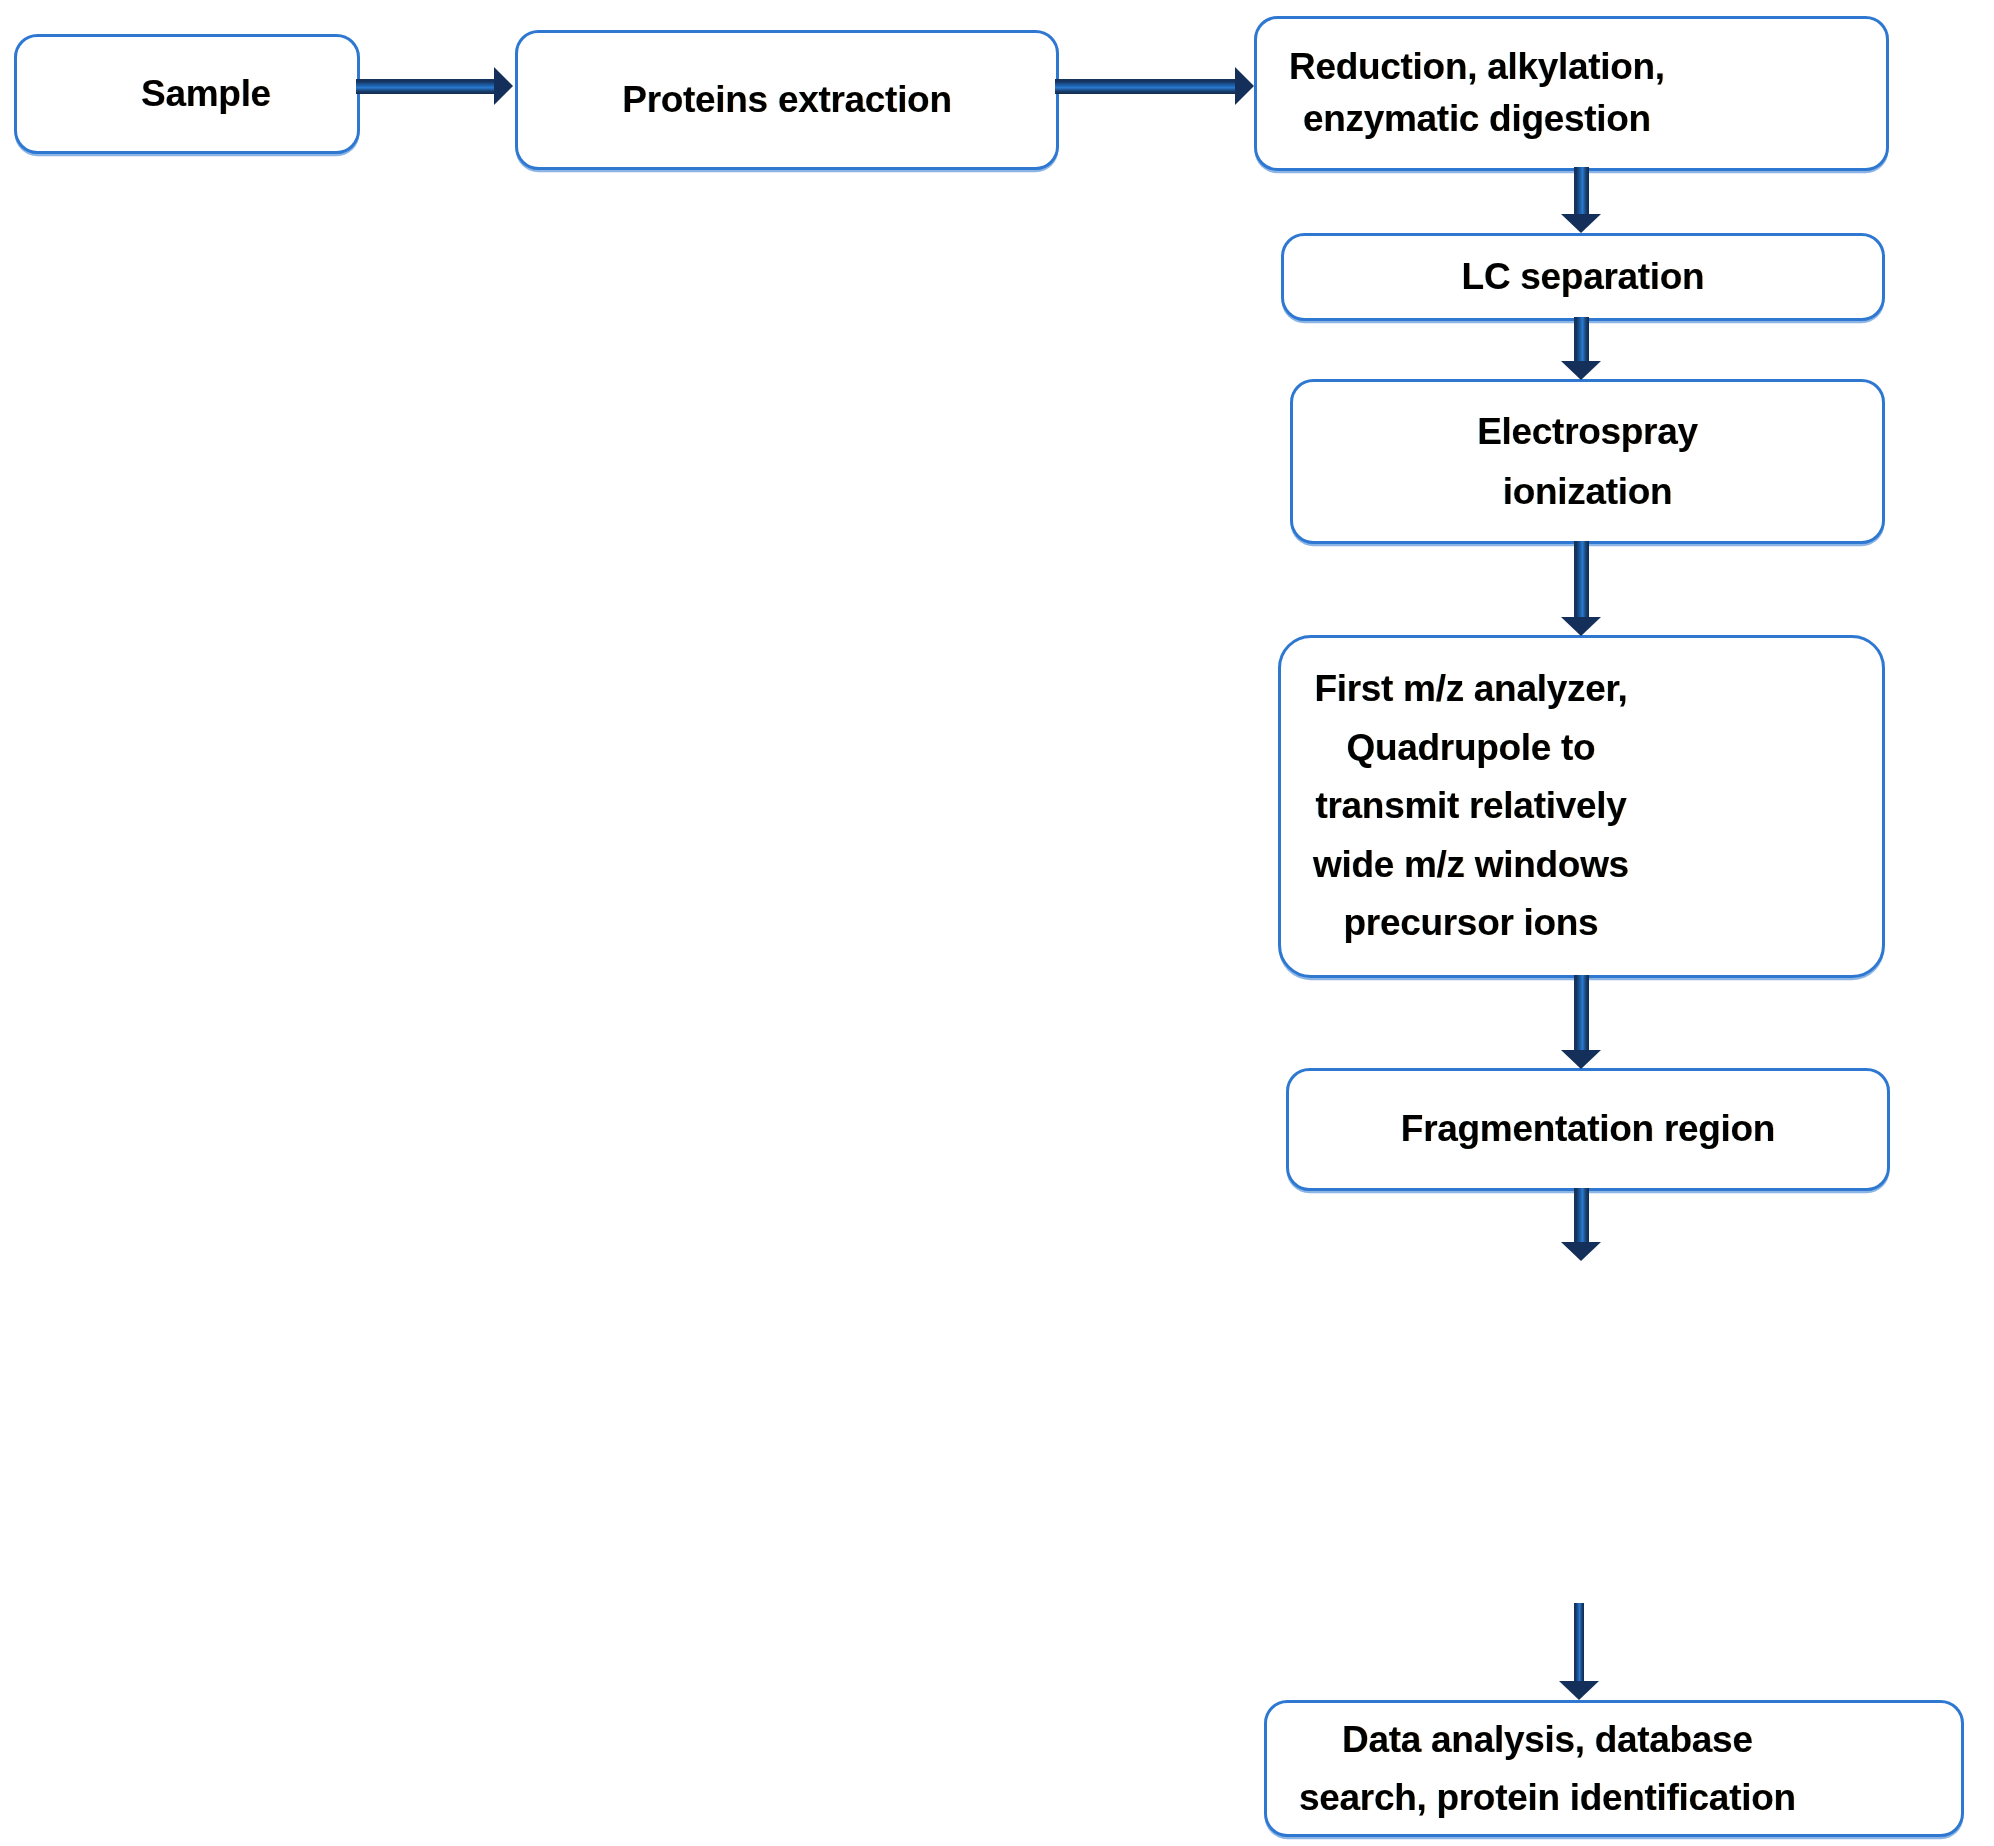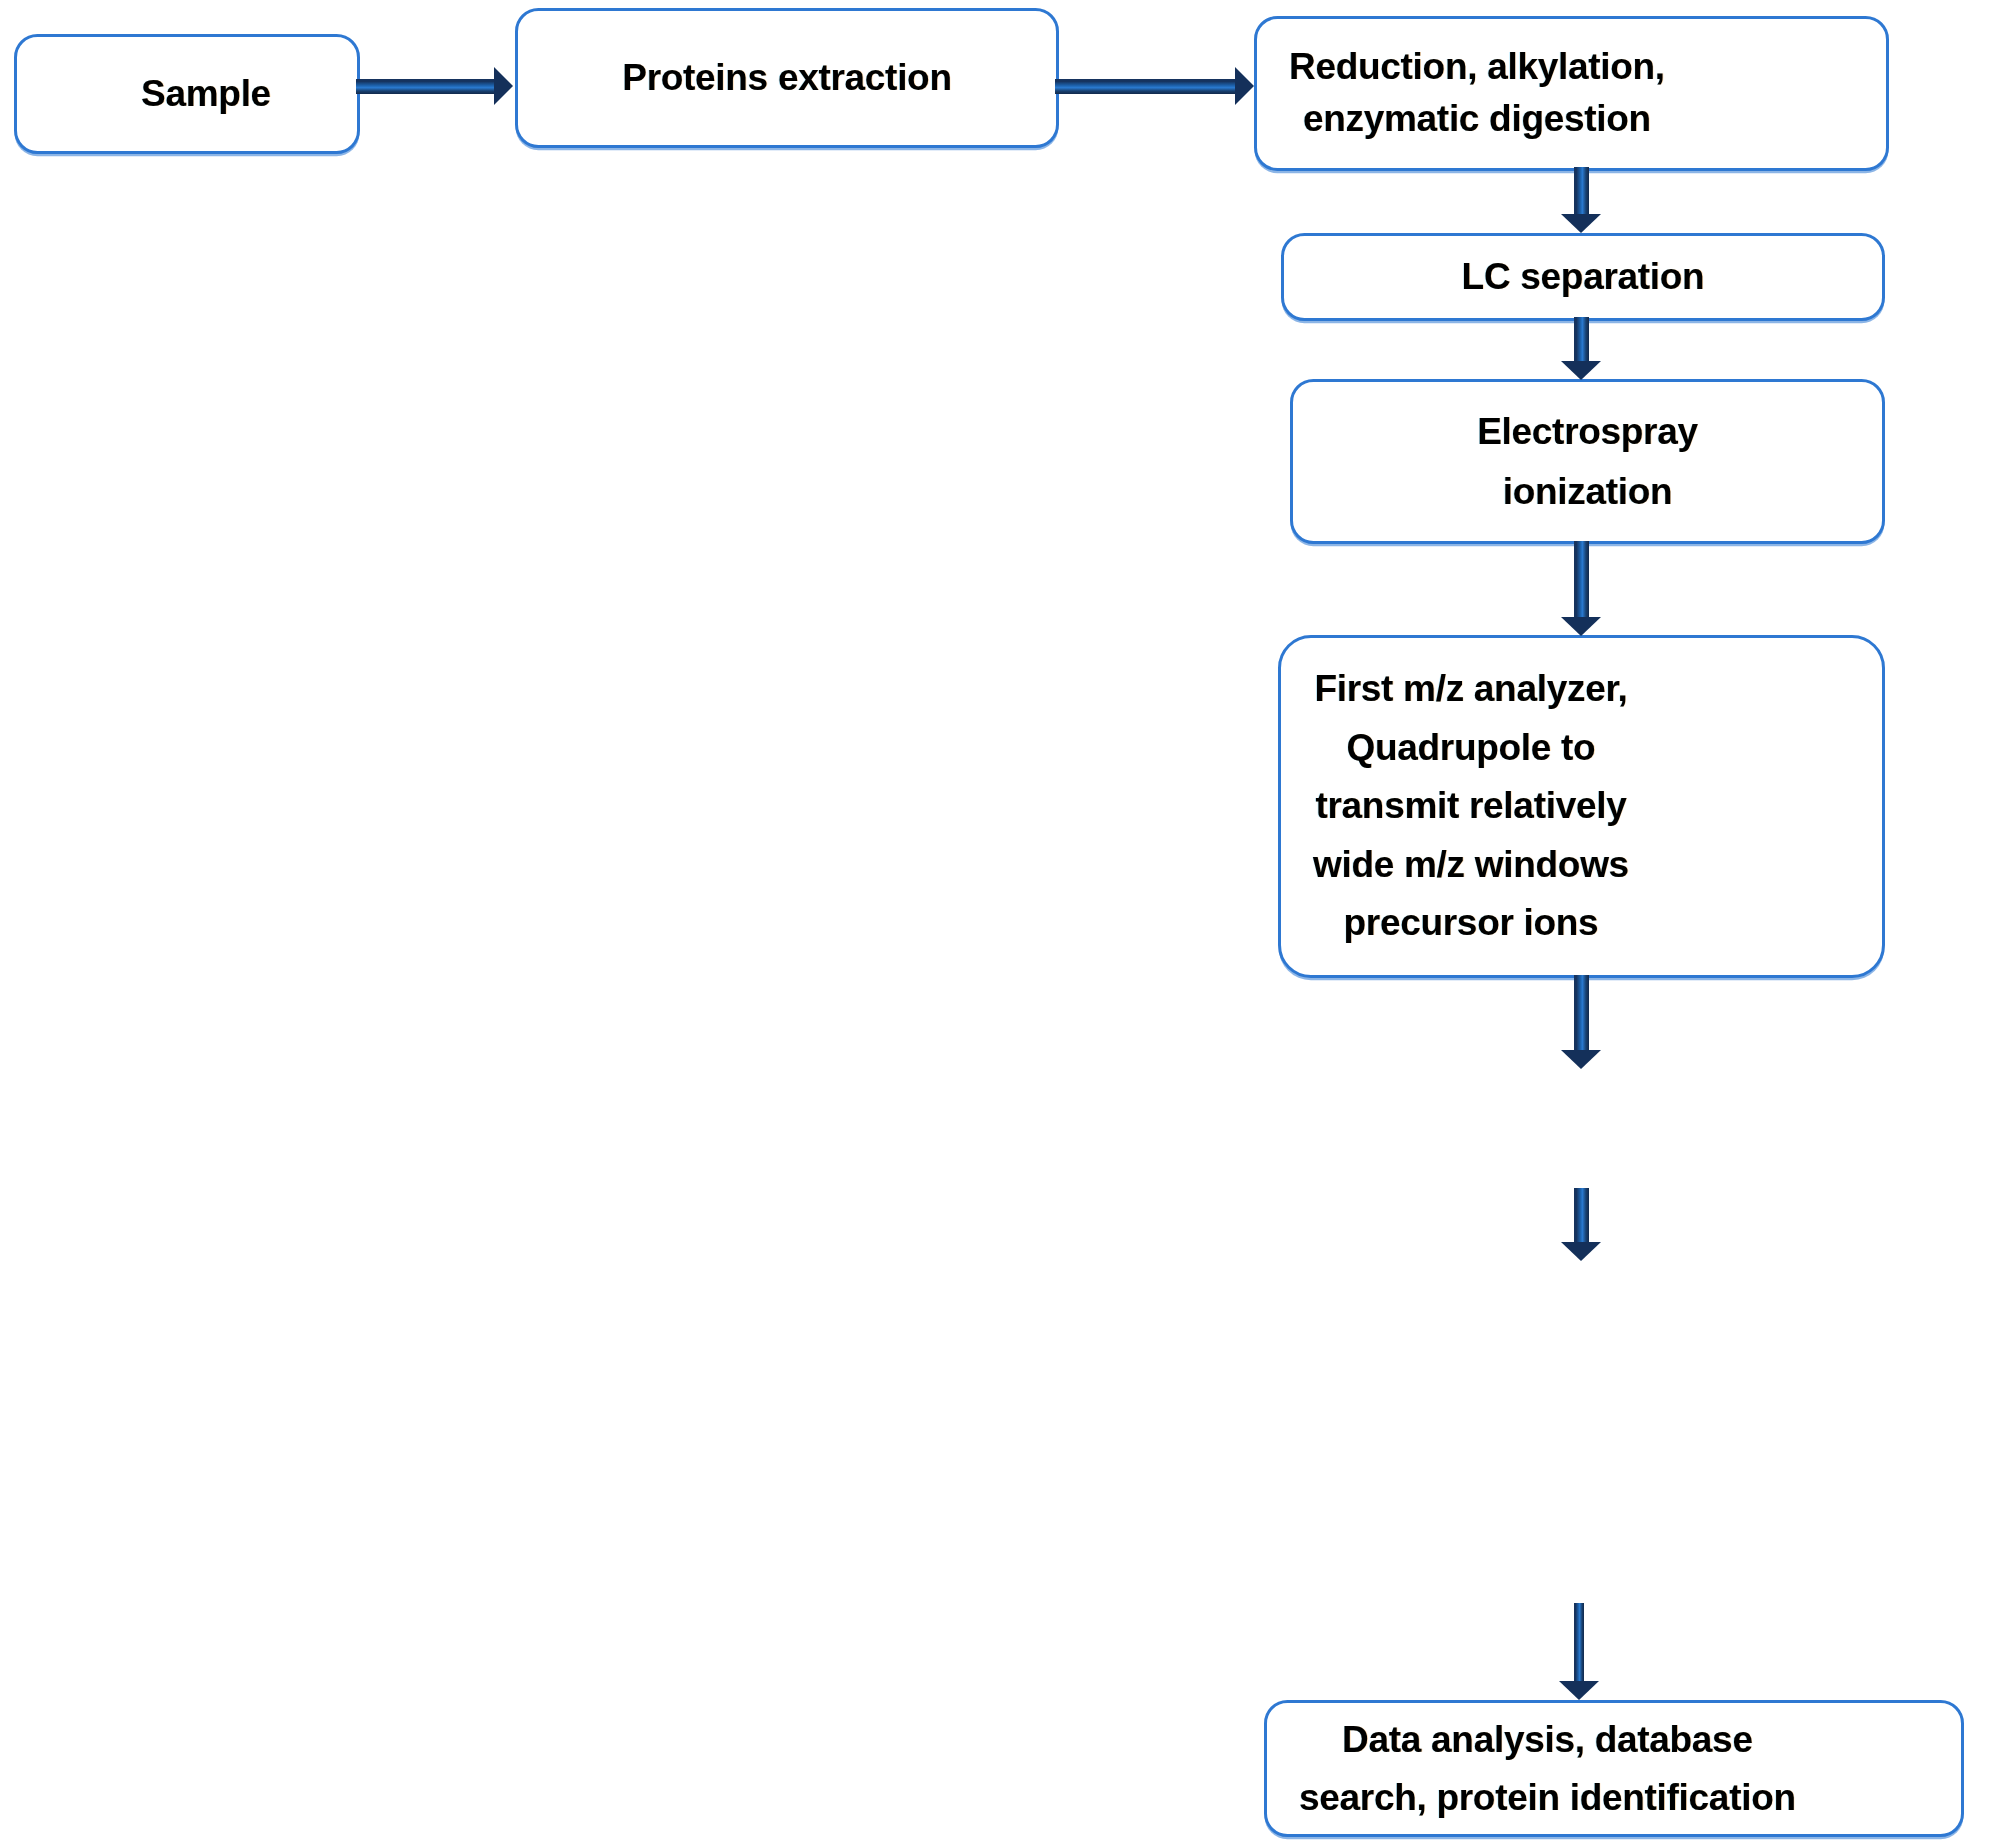--- a/index.html
+++ b/index.html
@@ -74,21 +74,21 @@
 </style>
 </head>
 <body>
 
 <div id="canvas">
 
   <div class="node center" style="left:14px;  top:34px;   width:346px;  height:120px;padding-left:38px;">
     <span class="txt" style="font-size:37px;">Sample</span>
   </div>
 
-  <div class="node center" style="left:515px; top:8px;   width:544px;  height:140px;">
+  <div class="node center" style="left:515px; top:30px;   width:544px;  height:140px;">
     <span class="txt" style="font-size:37px;">Proteins extraction</span>
   </div>
 
   <div class="node left" style="left:1254px; top:15.6px;  width:635px; height:155px;">
     <span class="txt" style="font-size:37px;">Reduction, alkylation,
 enzymatic digestion</span>
   </div>
 
   <div class="node center" style="left:1281px; top:233px; width:604px; height:88px;">
     <span class="txt" style="font-size:37px;">LC separation</span>
@@ -100,20 +100,23 @@
   </div>
 
   <div class="node left" style="left:1278px; top:635px; width:607px; height:343px; border-radius:33px;">
     <span class="txt" style="font-size:37px; line-height:1.58;">First m/z analyzer,
 Quadrupole to
 transmit relatively
 wide m/z windows
 precursor ions</span>
   </div>
 
+  <div class="node center" style="left:1286px; top:1068px; width:604px; height:123px;">
+    <span class="txt" style="font-size:37px;">Fragmentation region</span>
+  </div>
 
 
   <div class="node left" style="left:1264px; top:1700px; width:700px; height:137px;">
     <span class="txt" style="font-size:37px; line-height:1.55;">Data analysis, database
 search, protein identification</span>
   </div>
 
   <div class="arrow-h" style="left:356px; top:79px; width:140px;">
     <span class="head"></span>
   </div>

